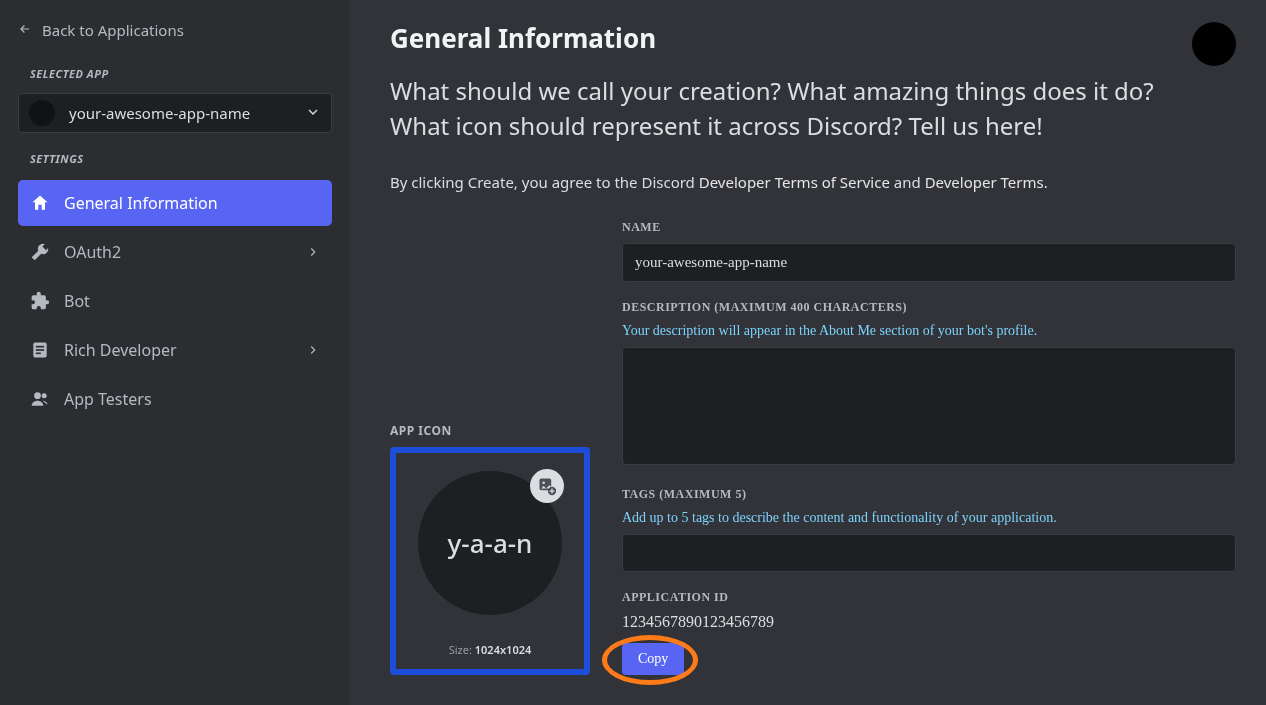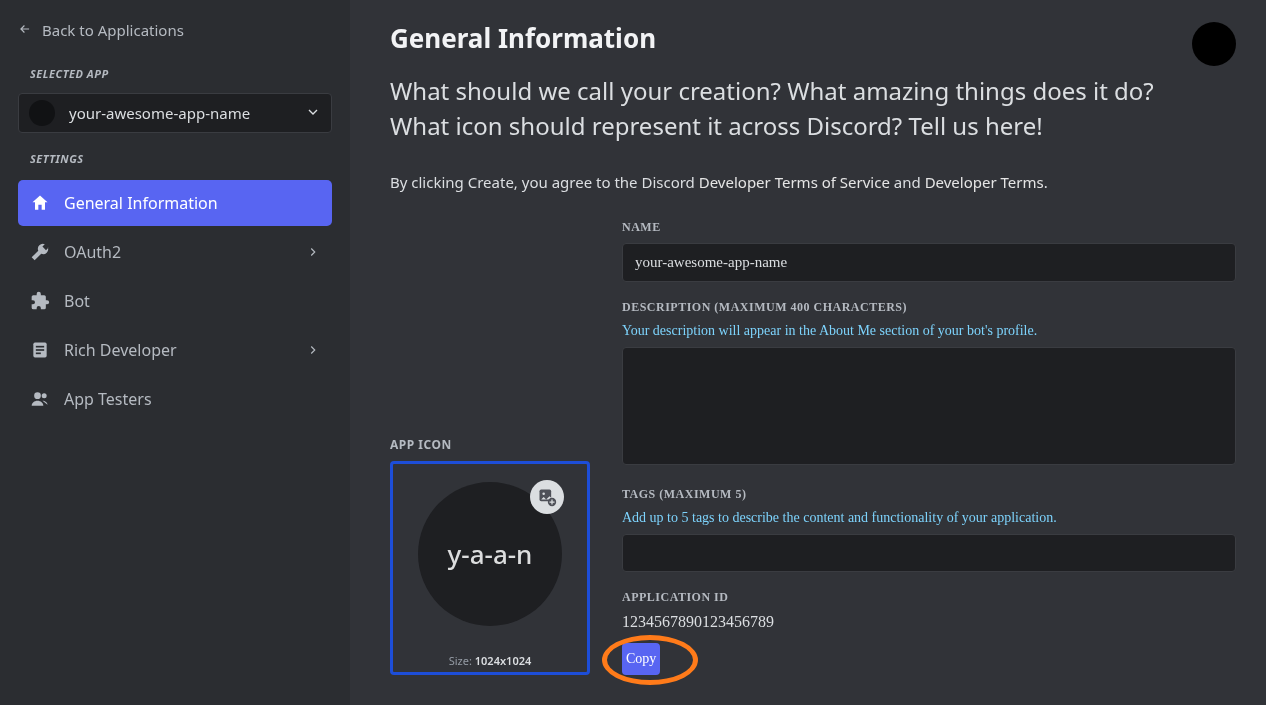--- a/index.html
+++ b/index.html
@@ -131,23 +131,23 @@
 }
 .form-label {
   font-size: 12px;
   font-weight: 700;
   letter-spacing: 0.5px;
   color: #b5bac1;
   margin-bottom: 8px;
 }
 .app-icon-col { width: 200px; }
 .icon-card {
-  border: 3px solid #1d4ed8;
+  border: 6px solid #1d4ed8;
   border-radius: 4px;
-  padding: 18px 18px 4px 18px;
+  padding: 18px 18px 12px 18px;
   display: flex;
   flex-direction: column;
   align-items: center;
   gap: 14px;
   background: #313338;
   position: relative;
 }
 .icon-circle {
   width: 144px; height: 144px;
   border-radius: 50%;
@@ -200,21 +200,21 @@
   font-size: 16px;
   color: #dbdee1;
   margin-top: 4px;
   margin-bottom: 12px;
 }
 .copy-btn {
   background: #5865f2;
   color: #fff;
   border: none;
   border-radius: 4px;
-  padding: 8px 4px;
+  padding: 8px 16px;
   font-size: 14px;
   cursor: pointer;
   font-family: inherit;
 }
 .highlight-ring {
   position: absolute;
   border: 5px solid #ff7b1a;
   border-radius: 50% / 50%;
   width: 96px;
   height: 50px;

